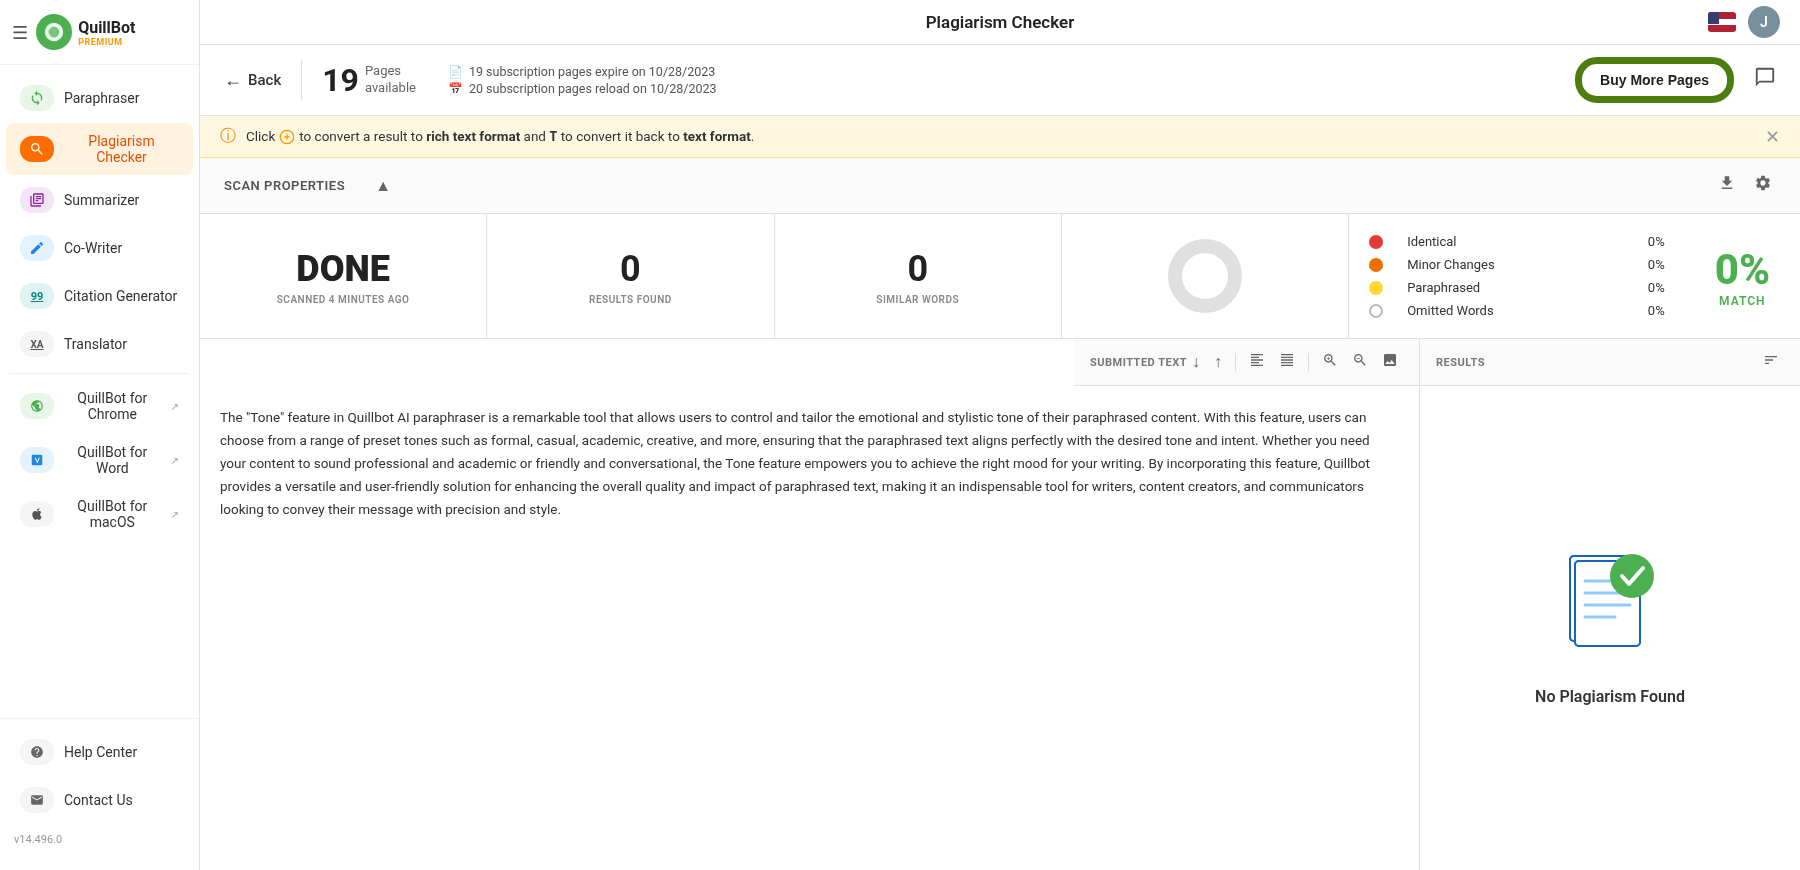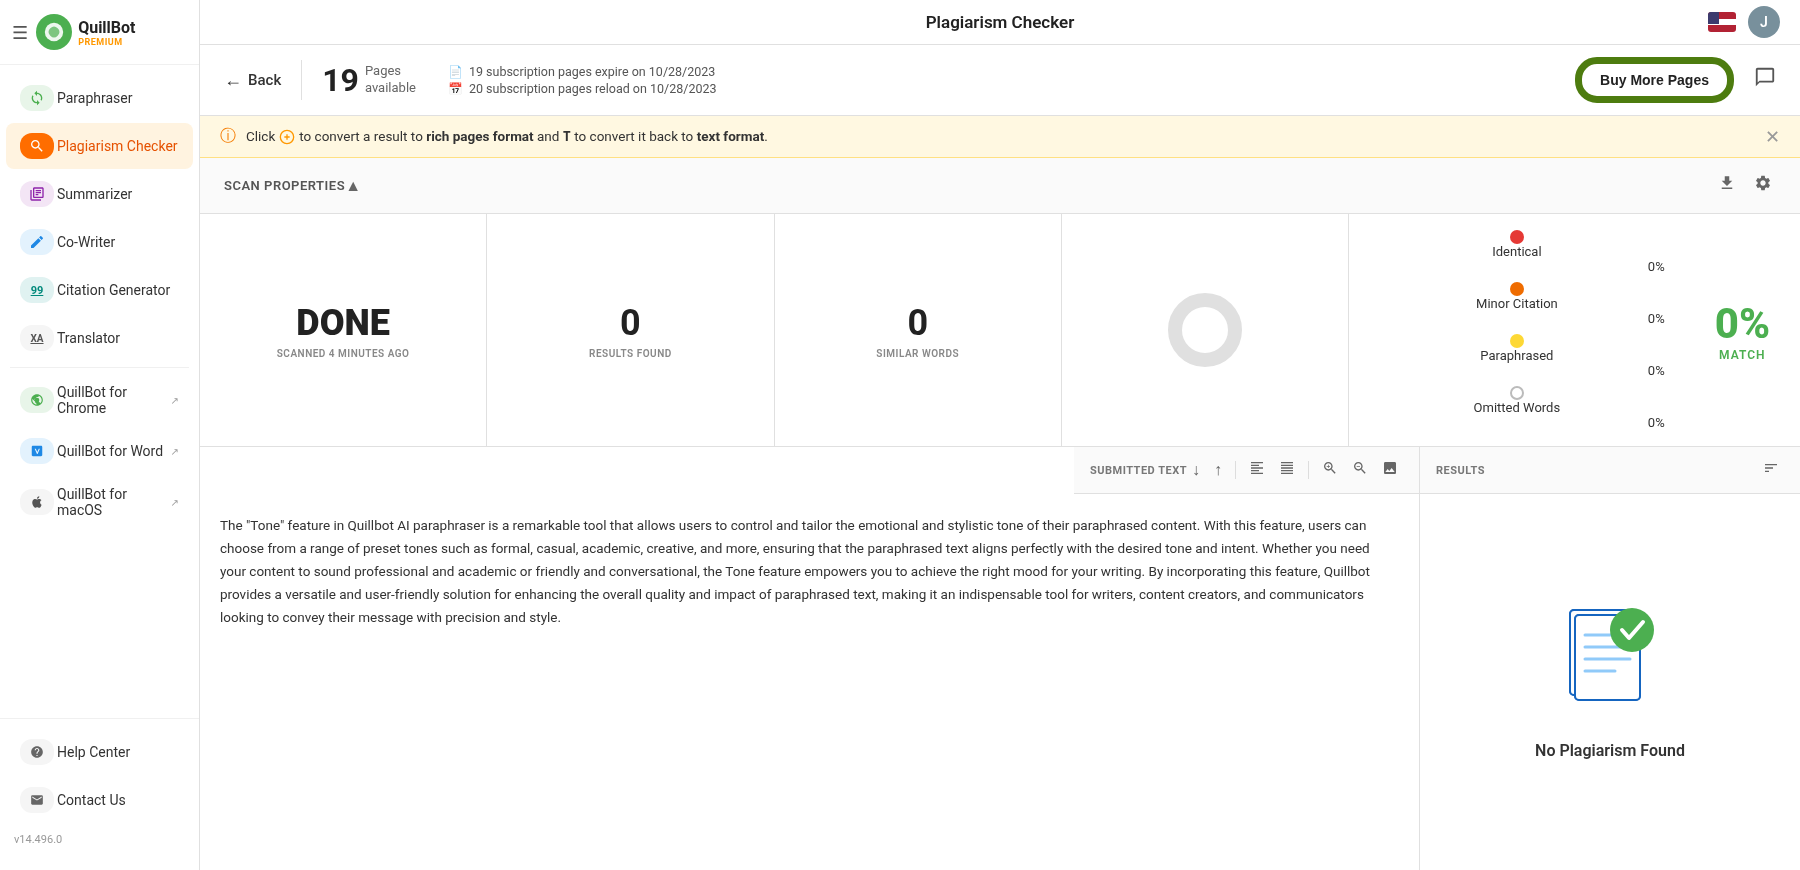--- a/index.html
+++ b/index.html
@@ -27,28 +27,29 @@
     .logo-img {
       width: 36px; height: 36px;
       background: #4caf50;
       border-radius: 50%;
       display: flex; align-items: center; justify-content: center;
       color: white; font-weight: bold; font-size: 14px;
     }
 
     .sidebar-nav { flex: 1; padding: 8px 0; }
     .nav-item {
-      display: flex; align-items: center; gap: 3px;
+      display: flex; align-items: center; gap: 10px;
       padding: 10px 14px;
       cursor: pointer;
       border-radius: 8px;
       margin: 2px 6px;
       font-size: 14px;
       color: #333;
       text-decoration: none;
+      text-align: center;
     }
     .nav-item.active { background: #fff3e0; color: #e65100; }
     .nav-icon {
       width: 34px; height: 26px;
       border-radius: 12px;
       display: flex; align-items: center; justify-content: center;
       font-size: 14px;
       flex-shrink: 0;
       text-decoration: underline;
     }
@@ -109,20 +110,21 @@
     }
     .info-close { margin-left: auto; cursor: pointer; font-size: 18px; color: #999; }
     .info-icon { color: #f57c00; font-size: 16px; }
 
     
     .scan-properties-bar {
       display: flex; align-items: center; justify-content: space-between;
       padding: 12px 24px;
       border-bottom: 1px solid #e0e0e0;
       background: #fafafa;
+      gap: 30px;
     }
     .scan-prop-label { font-size: 13px; font-weight: 600; color: #555; letter-spacing: 0.5px; }
     .scan-prop-actions { display: flex; gap: 10px; }
     .icon-btn { background: none; border: none; cursor: pointer; font-size: 18px; color: #666; padding: 4px; }
 
     
     .results-summary {
       display: flex; align-items: stretch;
       border-bottom: 1px solid #e0e0e0;
       background: #fff;
@@ -134,21 +136,21 @@
     }
     .summary-cell:last-child { border-right: none; }
     .summary-done { font-size: 36px; font-weight: 900; color: #222; }
     .summary-sublabel { font-size: 10px; font-weight: 600; color: #888; letter-spacing: 0.5px; margin-top: 4px; }
     .summary-number { font-size: 36px; font-weight: 700; color: #222; }
 
     .legend-cell {
       flex: 1.2; padding: 16px 20px;
       display: flex; flex-direction: column; justify-content: center; gap: 8px;
     }
-    .legend-row { display: flex; align-items: center; gap: 0; font-size: 13px; color: #333; flex-direction: column; }
+    .legend-row { display: flex; align-items: center; gap: 24px; font-size: 13px; color: #333; }
     .legend-dot { width: 14px; height: 14px; border-radius: 50%; flex-shrink: 0; }
     .legend-pct { margin-left: auto; font-size: 13px; color: #333; }
 
     .match-cell {
       padding: 16px 30px;
       display: flex; flex-direction: column; align-items: center; justify-content: center;
     }
     .match-pct { font-size: 42px; font-weight: 800; color: #4caf50; }
     .match-label { font-size: 12px; font-weight: 600; color: #4caf50; letter-spacing: 1px; }
 
@@ -352,21 +354,21 @@
         </svg>
     </button>
   </div>
 
   <div class="info-banner">
     <span class="info-icon">ⓘ</span>
     <span>
       Click<svg style="display:inline;vertical-align:middle;margin:0 4px;" width="16" height="16" viewBox="0 0 24 24" fill="#ff9800">
           <circle cx="12" cy="12" r="10" stroke="#ff9800" stroke-width="2" fill="none"></circle>
           <path d="M8 12h8M12 8v8" stroke="#ff9800" stroke-width="2"></path>
-        </svg>to convert a result to <strong>rich pages format</strong> and <code style="font-weight:700;font-family:monospace;">T</code> to convert it back to <strong>text format</strong>.
+        </svg>to convert a result to <strong>rich text format</strong> and <code style="font-weight:700;font-family:monospace;">T</code> to convert it back to <strong>text format</strong>.
     </span>
     <span class="info-close">✕</span>
   </div>
 
   <div class="scan-properties-bar">
     <span class="scan-prop-label">SCAN PROPERTIES</span>
     <span style="font-size:16px;color:#666;cursor:pointer;">▲</span>
     <div style="flex:1;"></div>
     <div class="scan-prop-actions">
       <button class="icon-btn">
@@ -406,21 +408,21 @@
     </div>
 
     <div class="legend-cell">
       <div class="legend-row">
         <div class="legend-dot" style="background:#e53935;"></div>
         <span>Identical</span>
         <span class="legend-pct">0%</span>
       </div>
       <div class="legend-row">
         <div class="legend-dot" style="background:#ef6c00;"></div>
-        <span>Minor Citation</span>
+        <span>Minor Changes</span>
         <span class="legend-pct">0%</span>
       </div>
       <div class="legend-row">
         <div class="legend-dot" style="background:#fdd835;"></div>
         <span>Paraphrased</span>
         <span class="legend-pct">0%</span>
       </div>
       <div class="legend-row">
         <div class="legend-dot" style="background:transparent;border:2px solid #bbb;"></div>
         <span>Omitted Words</span>

